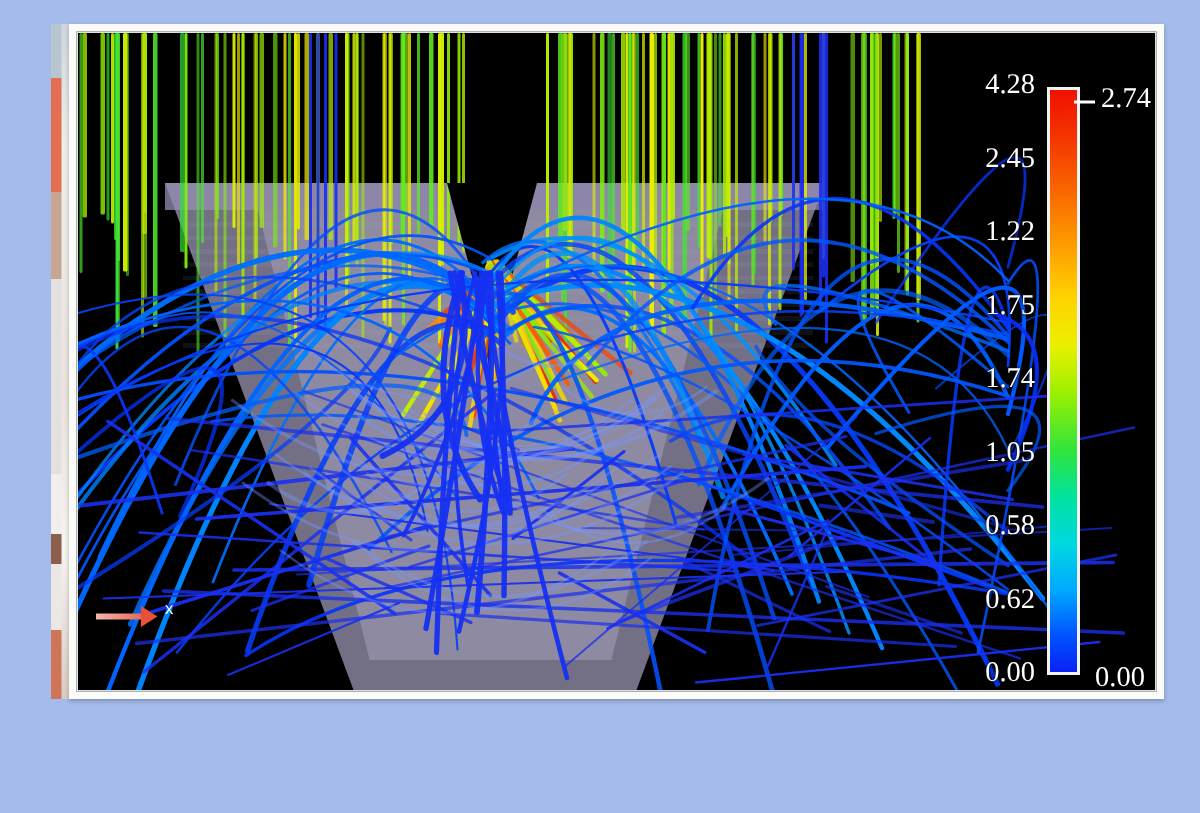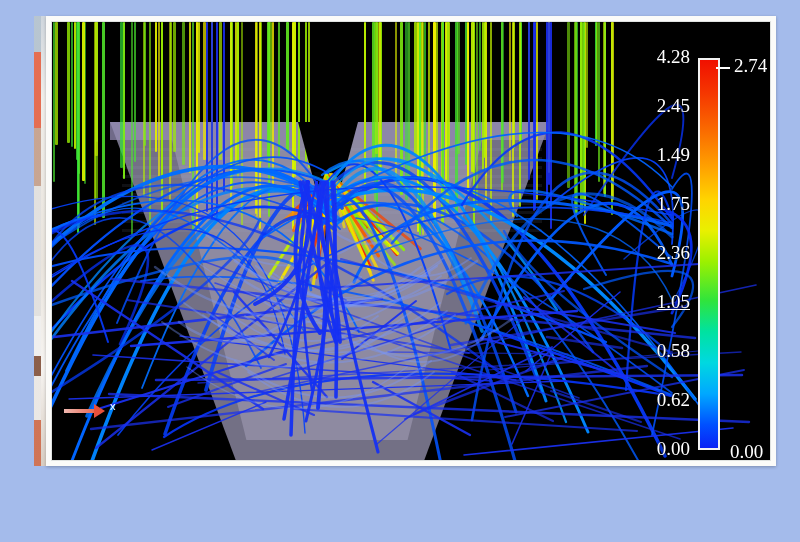--- a/index.html
+++ b/index.html
@@ -476,24 +476,24 @@
 
         <div class="axis">
           <div class="arr"></div>
           <div class="head"></div>
           <div class="lbl">x</div>
         </div>
 
         <div class="cbar-ticks" id="cbarticks">
             <span style="top: -6px;">4.28</span>
             <span style="top: 43px;">2.45</span>
-            <span style="top: 92px;">1.49</span>
+            <span style="top: 92px;">1.22</span>
             <span style="top: 141px;">1.75</span>
-            <span style="top: 190px;">2.36</span>
-            <span style="top: 239px; text-decoration: underline;">1.05</span>
+            <span style="top: 190px;">1.74</span>
+            <span style="top: 239px;">1.05</span>
             <span style="top: 288px;">0.58</span>
             <span style="top: 337px;">0.62</span>
             <span style="top: 386px;">0.00</span>
           </div>
         <div class="cbar"></div>
         <div class="tickmark"></div>
         <div class="ann ann-top">2.74</div>
         <div class="ann ann-bot">0.00</div>
 
       </div>

